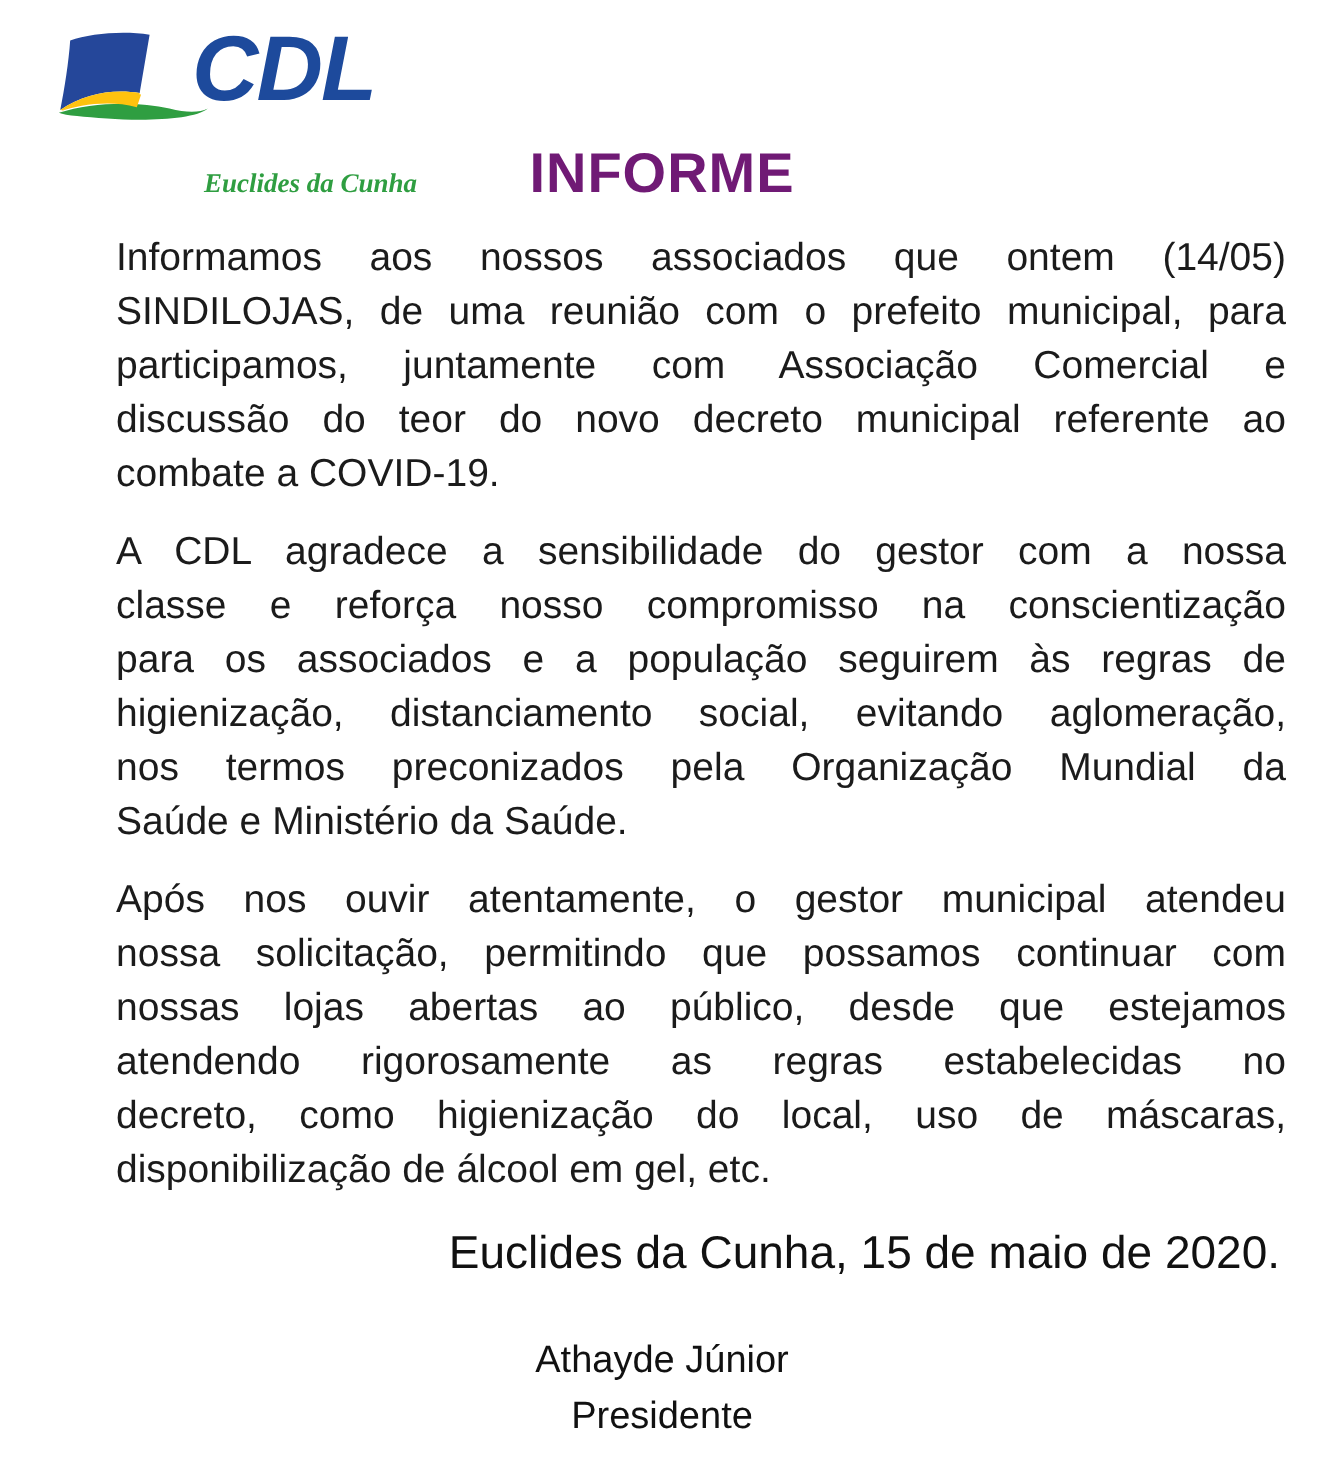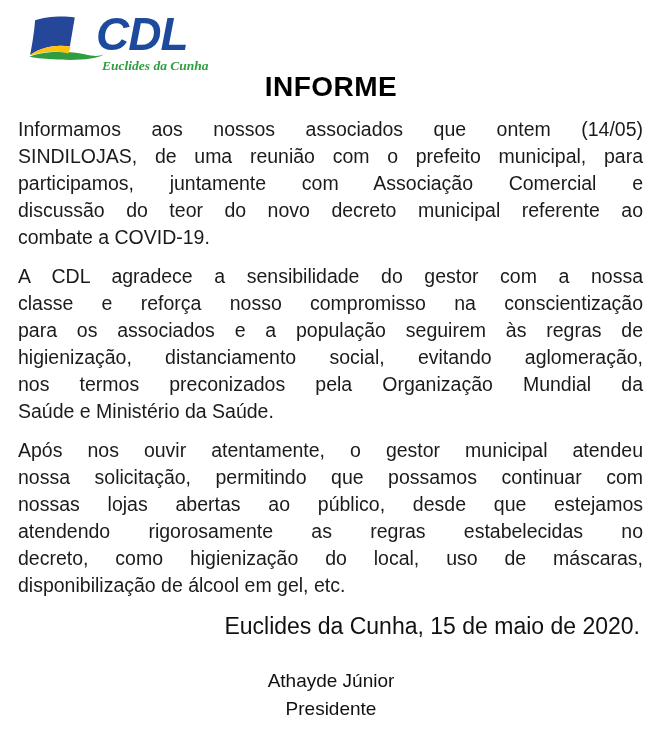--- a/index.html
+++ b/index.html
@@ -27,20 +27,21 @@
   .logo-mark {
     width: 78px;
     height: 64px;
     flex: 0 0 auto;
   }
   .logo-text {
     margin-left: -10px;
     display: flex;
     flex-direction: column;
     padding-top: 8px;
+    gap: 26px;
   }
   .logo-acronym {
     font-size: 46px;
     line-height: 40px;
     font-weight: bold;
     font-style: italic;
     color: #1d4a9c;
     letter-spacing: -1px;
   }
   .logo-subtitle {
@@ -51,35 +52,36 @@
     font-style: italic;
     color: #2f9e41;
     font-family: Liberation Serif, serif;
   }
   
   .title {
     padding-top: 71px;
     text-align: center;
     font-size: 28px;
     font-weight: bold;
-    color: #000000;
+    color: #701a75;
     letter-spacing: 0.5px;
     line-height: 32px;
   }
   
   .body {
     padding: 13px 19px 0 18px;
     font-size: 19.5px;
     line-height: 27px;
   }
   .paragraph { margin: 0 0 12px 0; }
   .line {
     text-align: justify;
     text-align-last: justify;
     white-space: normal;
+    margin-left: 40px;
   }
   .line.last { text-align-last: left; }
   
   .dateline {
     margin-top: 10px;
     padding-right: 22px;
     text-align: right;
     font-size: 23px;
     line-height: 30px;
     color: #111111;

